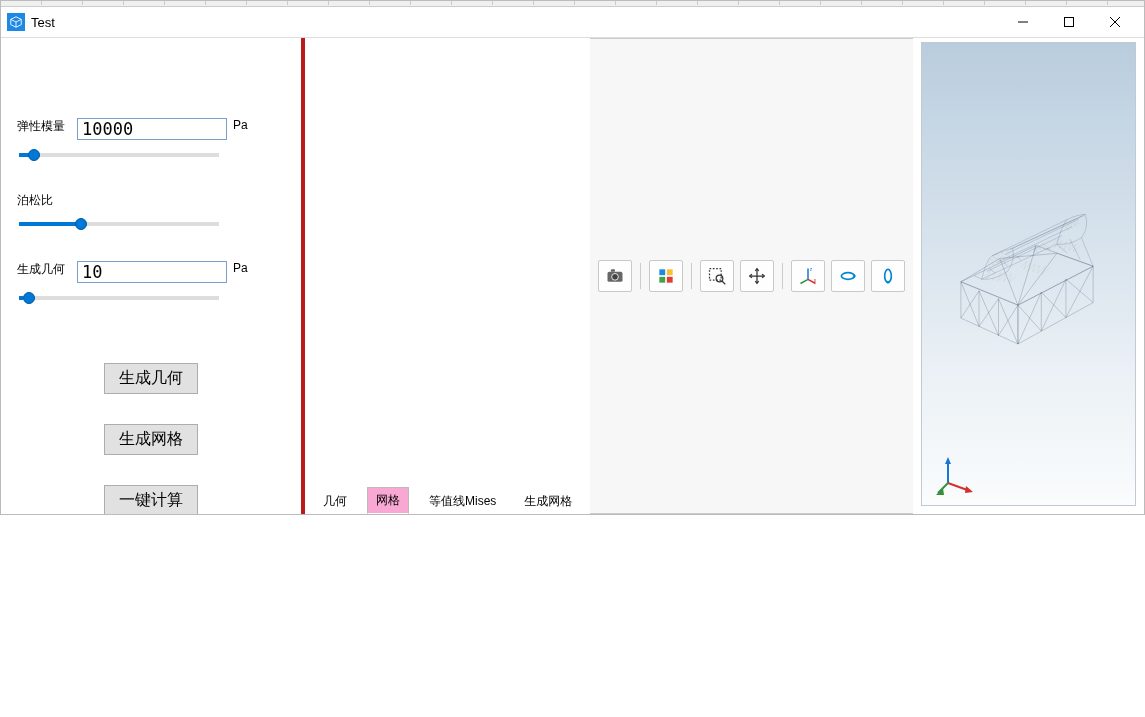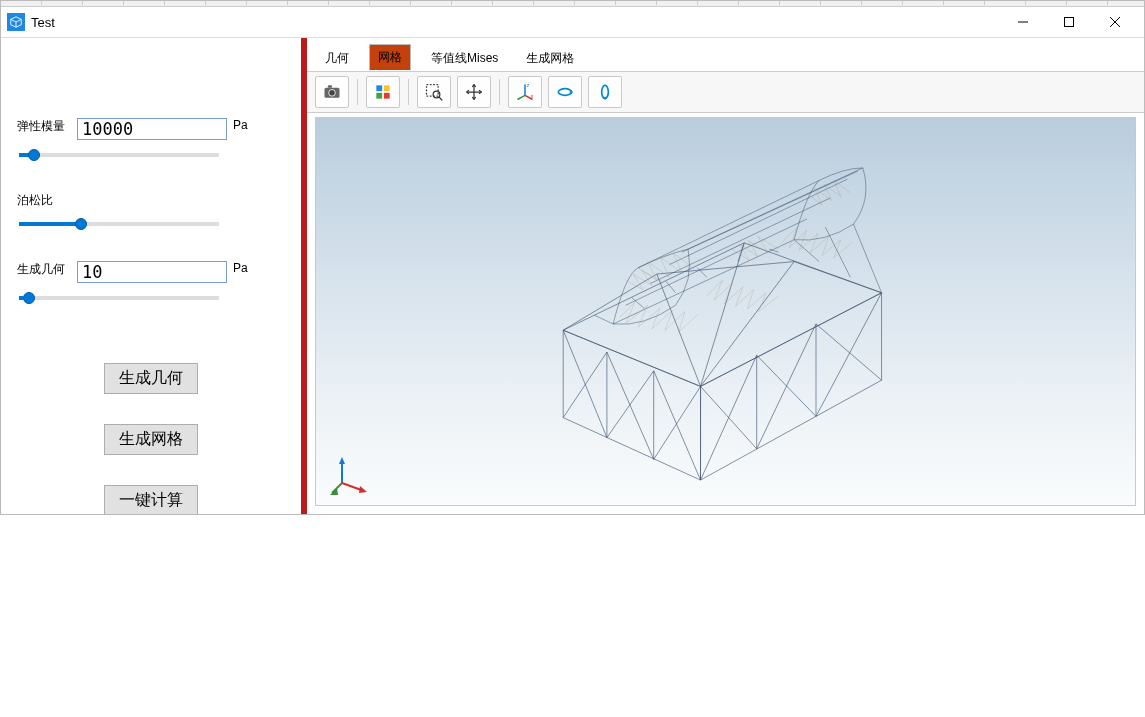--- a/index.html
+++ b/index.html
@@ -20,24 +20,24 @@
   .param-label { width:54px; text-align:left; }
   .param-input { width:150px; height:22px; border:1px solid #7a9ecb; padding:1px 4px; font-family:Consolas,monospace; font-size:17px; box-sizing:border-box; }
   .param-unit { width:24px; }
   .slider-wrap { margin-top:6px; width:200px; }
   .slider { width:100%; }
   input[type=range]{ -webkit-appearance:none; height:4px; background:#ddd; outline:none; }
   input[type=range]::-webkit-slider-thumb{ -webkit-appearance:none; width:12px; height:12px; border-radius:50%; background:#0078d7; border:1px solid #005a9e; cursor:pointer; margin-top:-4px;}
   input[type=range].low::-webkit-slider-runnable-track{ background:linear-gradient(90deg,#0078d7 0 var(--p,5%),#ddd var(--p,5%) 100%); height:4px;}
   .buttons { margin-top:60px; display:flex; flex-direction:column; align-items:center; gap:30px; }
   .btn { min-width:90px; padding:4px 14px; border:1px solid #adadad; background:#e1e1e1; font-size:16px; cursor:pointer; }
-  .main { flex:1; display:flex; flex-direction:column; border-left:6px solid #b91c1c; }
+  .main { flex:1; display:flex; border-left:4px solid #b91c1c; }
   .tabs { display:flex; gap:12px; padding:6px 10px 0 10px; font-size:12px; align-items:flex-end; }
   .tab { padding:4px 8px; cursor:pointer; }
-  .tab.active { border:1px solid #bbb; border-bottom:1px solid #fff; background:#c2410c; position:relative; top:0; }
+  .tab.active { border:1px solid #bbb; border-bottom:1px solid #fff; background:#f9a8d4; position:relative; top:0; }
   .toolbar { display:flex; gap:6px; padding:4px 8px; border-top:1px solid #ccc; border-bottom:1px solid #ccc; background:#f7f7f7; align-items:center; }
   .tbtn { width:32px; height:30px; border:1px solid #c9c9c9; background:#fefefe; display:flex; align-items:center; justify-content:center; cursor:pointer; border-radius:2px; }
   .tbtn svg { width:20px; height:20px; }
   .tsep { width:1px; height:26px; background:#ccc; margin:0 2px; }
   .viewport { flex:1; margin:4px 8px 8px 8px; border:1px solid #c0c9d4; background:linear-gradient(180deg,#b9cdde 0%,#d2dfea 35%,#eaf0f5 70%,#fafcfd 100%); position:relative; overflow:hidden; }
   .viewport svg.mesh { position:absolute; inset:0; width:100%; height:100%; }
   .triad { position:absolute; left:14px; bottom:10px; }
 </style>
 </head>
 <body>

